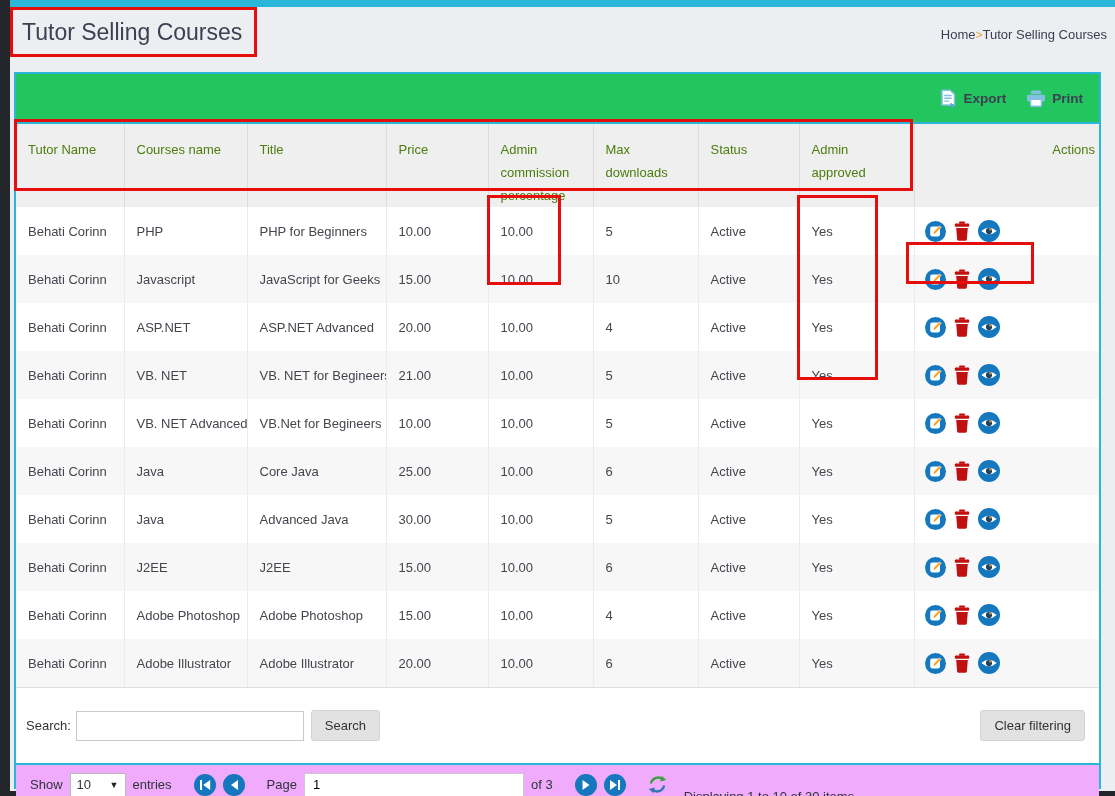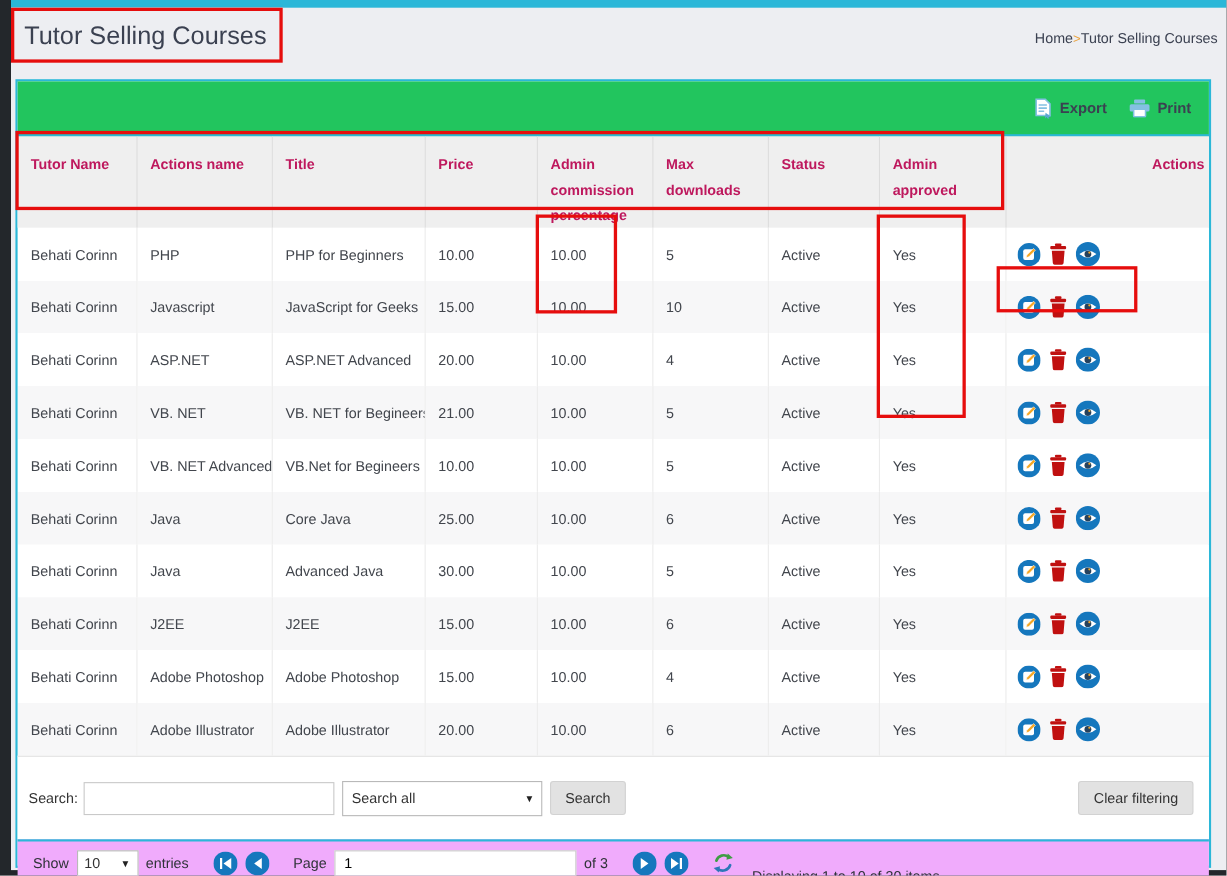--- a/index.html
+++ b/index.html
@@ -44,21 +44,21 @@
   }
   .tool-btn {
     display:flex; align-items:center; gap:6px; background:none; border:none;
     font-family:inherit; font-size:13.5px; font-weight:bold; color:#3b4151; cursor:pointer;
   }
 
   
   table { width:100%; border-collapse:collapse; table-layout:fixed; font-size:13px; }
   thead th {
     height:70px; background:#efefef; text-align:left; vertical-align:top;
-    padding:15px 8px 0 12px; font-weight:bold; color:#be185d; line-height:1.75;
+    padding:15px 8px 0 12px; font-weight:normal; color:#4d7c0f; line-height:1.75;
     border-right:1px solid #dcdcdc;
   }
   thead th:last-child { border-right:none; text-align:right; padding-right:4px; }
   tbody td {
     height:48px; padding-left:12px; border-right:1px solid #ebebeb;
     color:#42464d; background:#fff; overflow:hidden; white-space:nowrap;
   }
   tbody td:last-child { border-right:none; }
   tbody tr.stripe td { background:#f7f7f8; }
   td.actions-cell { padding-left:10px; }
@@ -156,21 +156,21 @@
         <col style="width:102px">
           <col style="width:105px">
           <col style="width:105px">
         <col style="width:101px">
           <col style="width:115px">
           <col>
       </colgroup>
       <thead>
         <tr>
           <th>Tutor Name</th>
-          <th>Actions name</th>
+          <th>Courses name</th>
           <th>Title</th>
           <th>Price</th>
           <th>Admin commission percentage</th>
           <th>Max downloads</th>
           <th>Status</th>
           <th>Admin approved</th>
           <th>Actions</th>
         </tr>
       </thead>
       <tbody>
@@ -593,25 +593,20 @@
     </button>
   </span>
 </td>
           </tr>
         </tbody>
     </table>
 
     <div class="search-strip">
       <span class="search-label">Search:</span>
       <input class="search-input" type="text" value="" style="">
-      <span class="sel scope-sel">
-        <select>
-          <option>Search all</option>
-        </select>
-      </span>
       <button class="btn">Search</button>
       <button class="btn clear-btn">Clear filtering</button>
     </div>
 
     <div class="pagination">
       <span>Show</span>
       <span class="sel entries-sel">
         <select>
           <option>10</option>
         </select>

